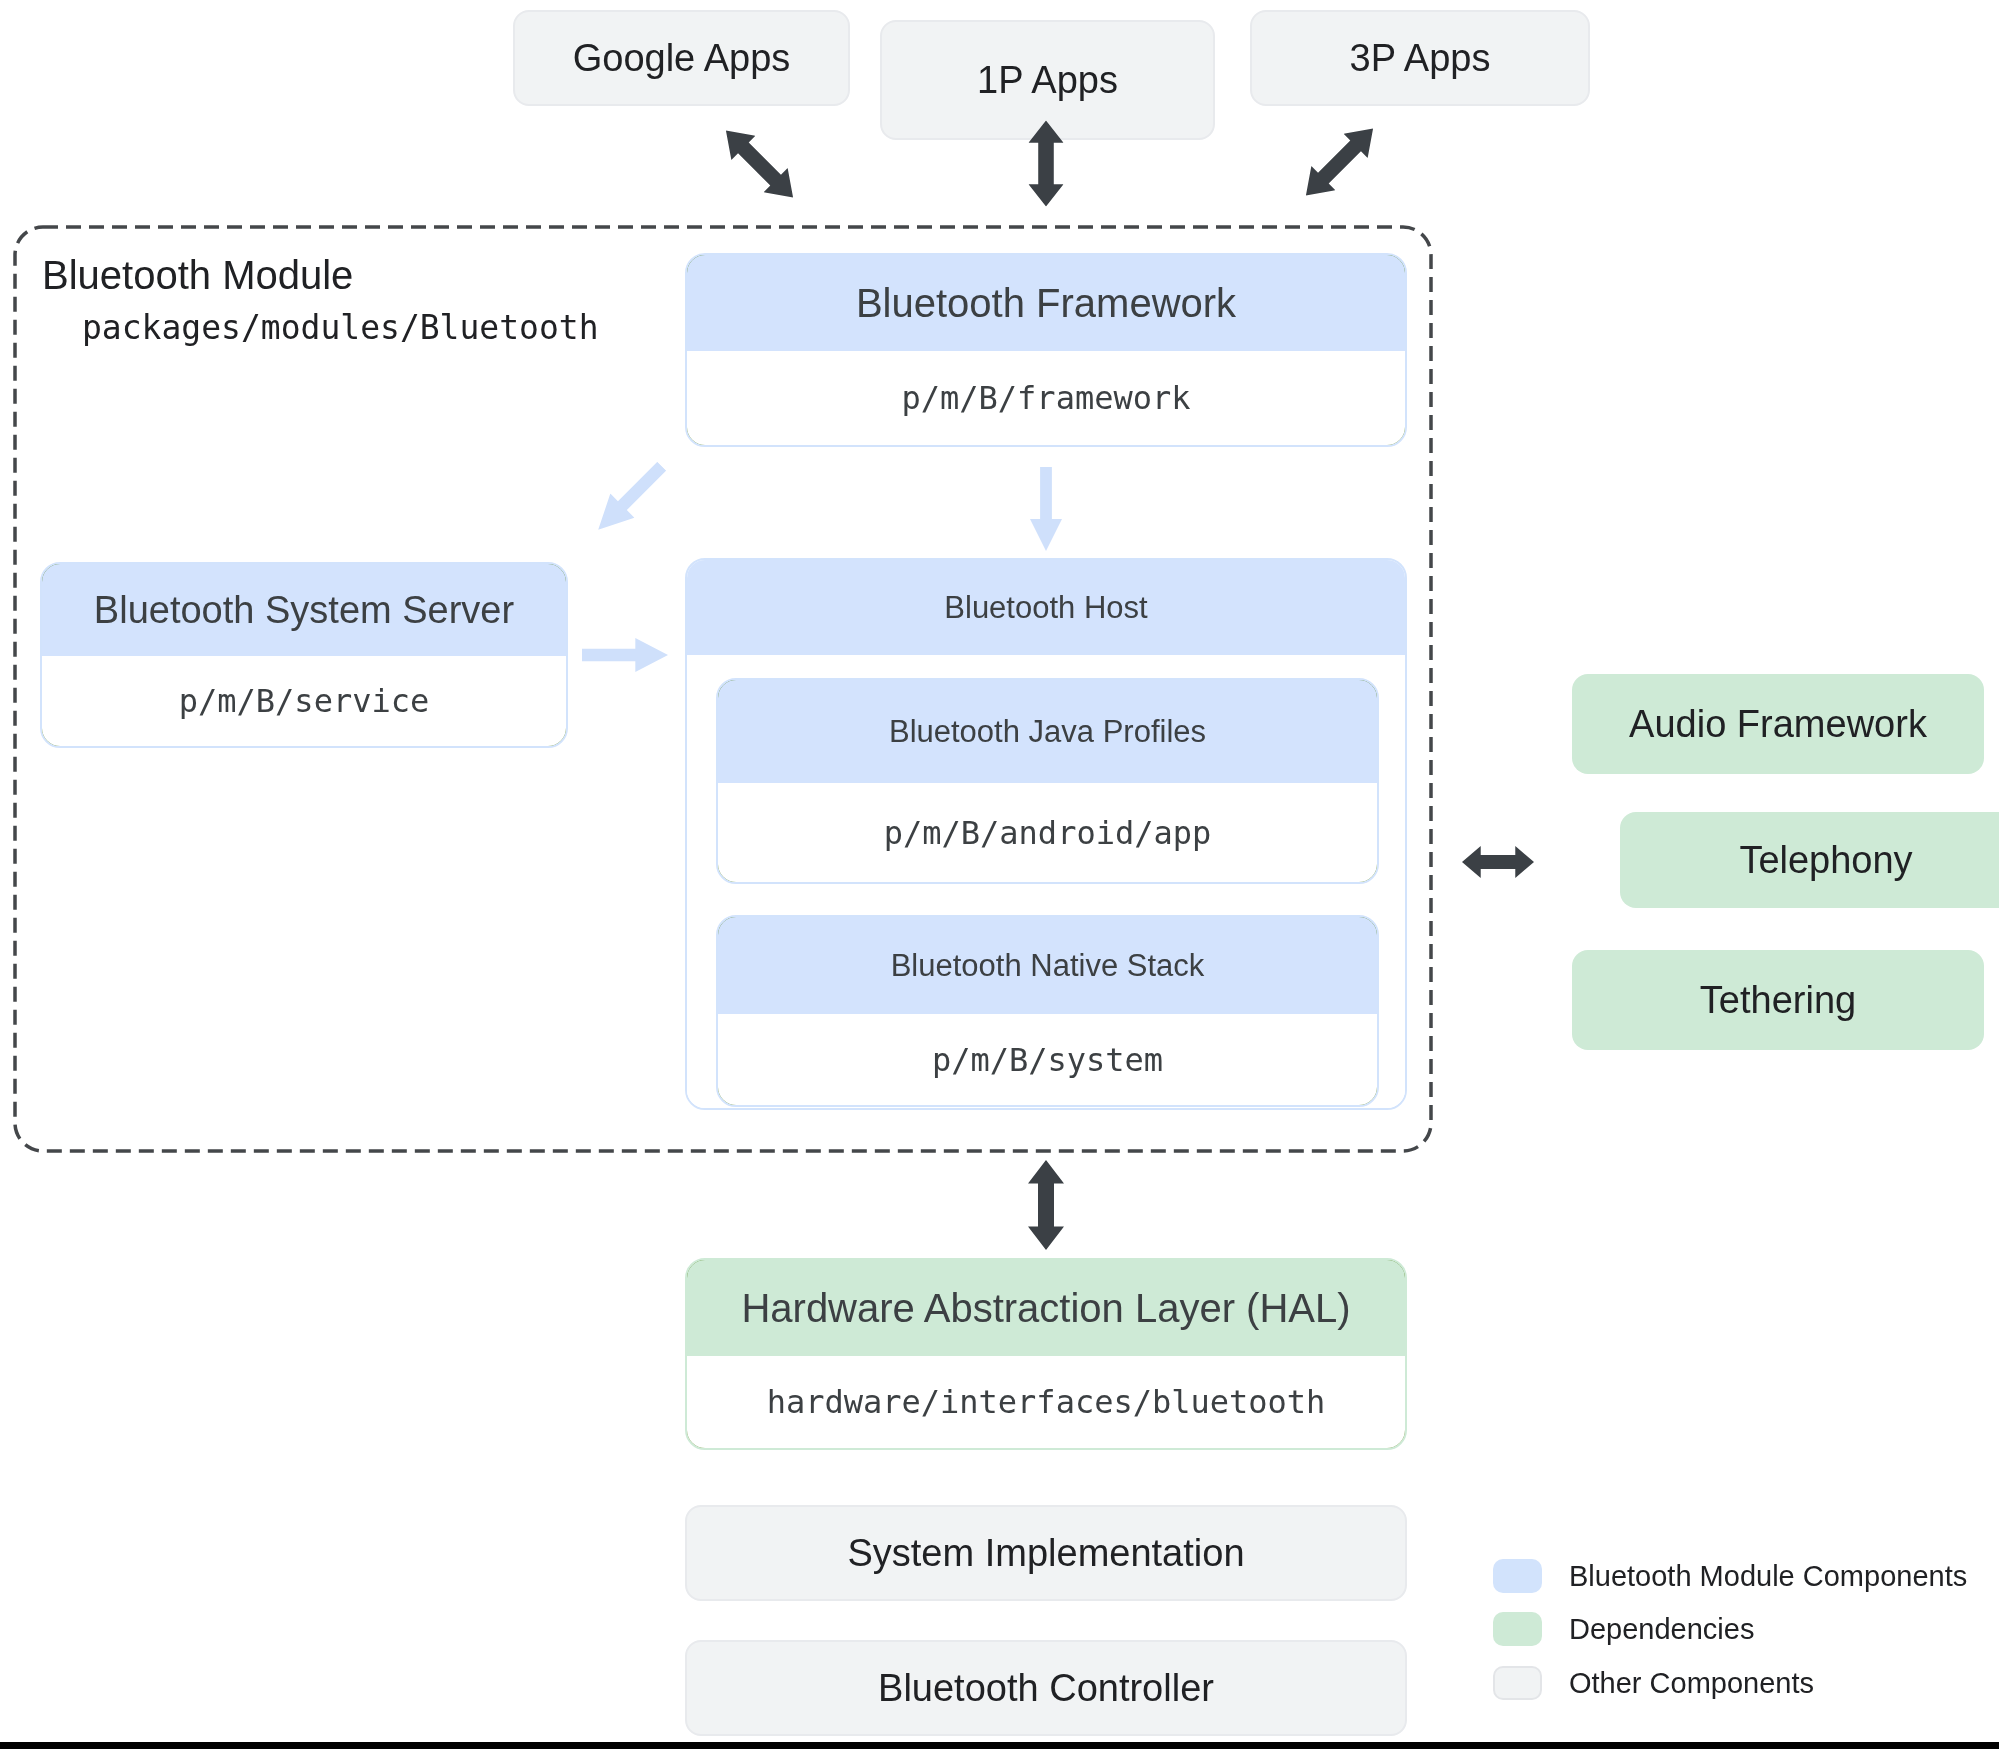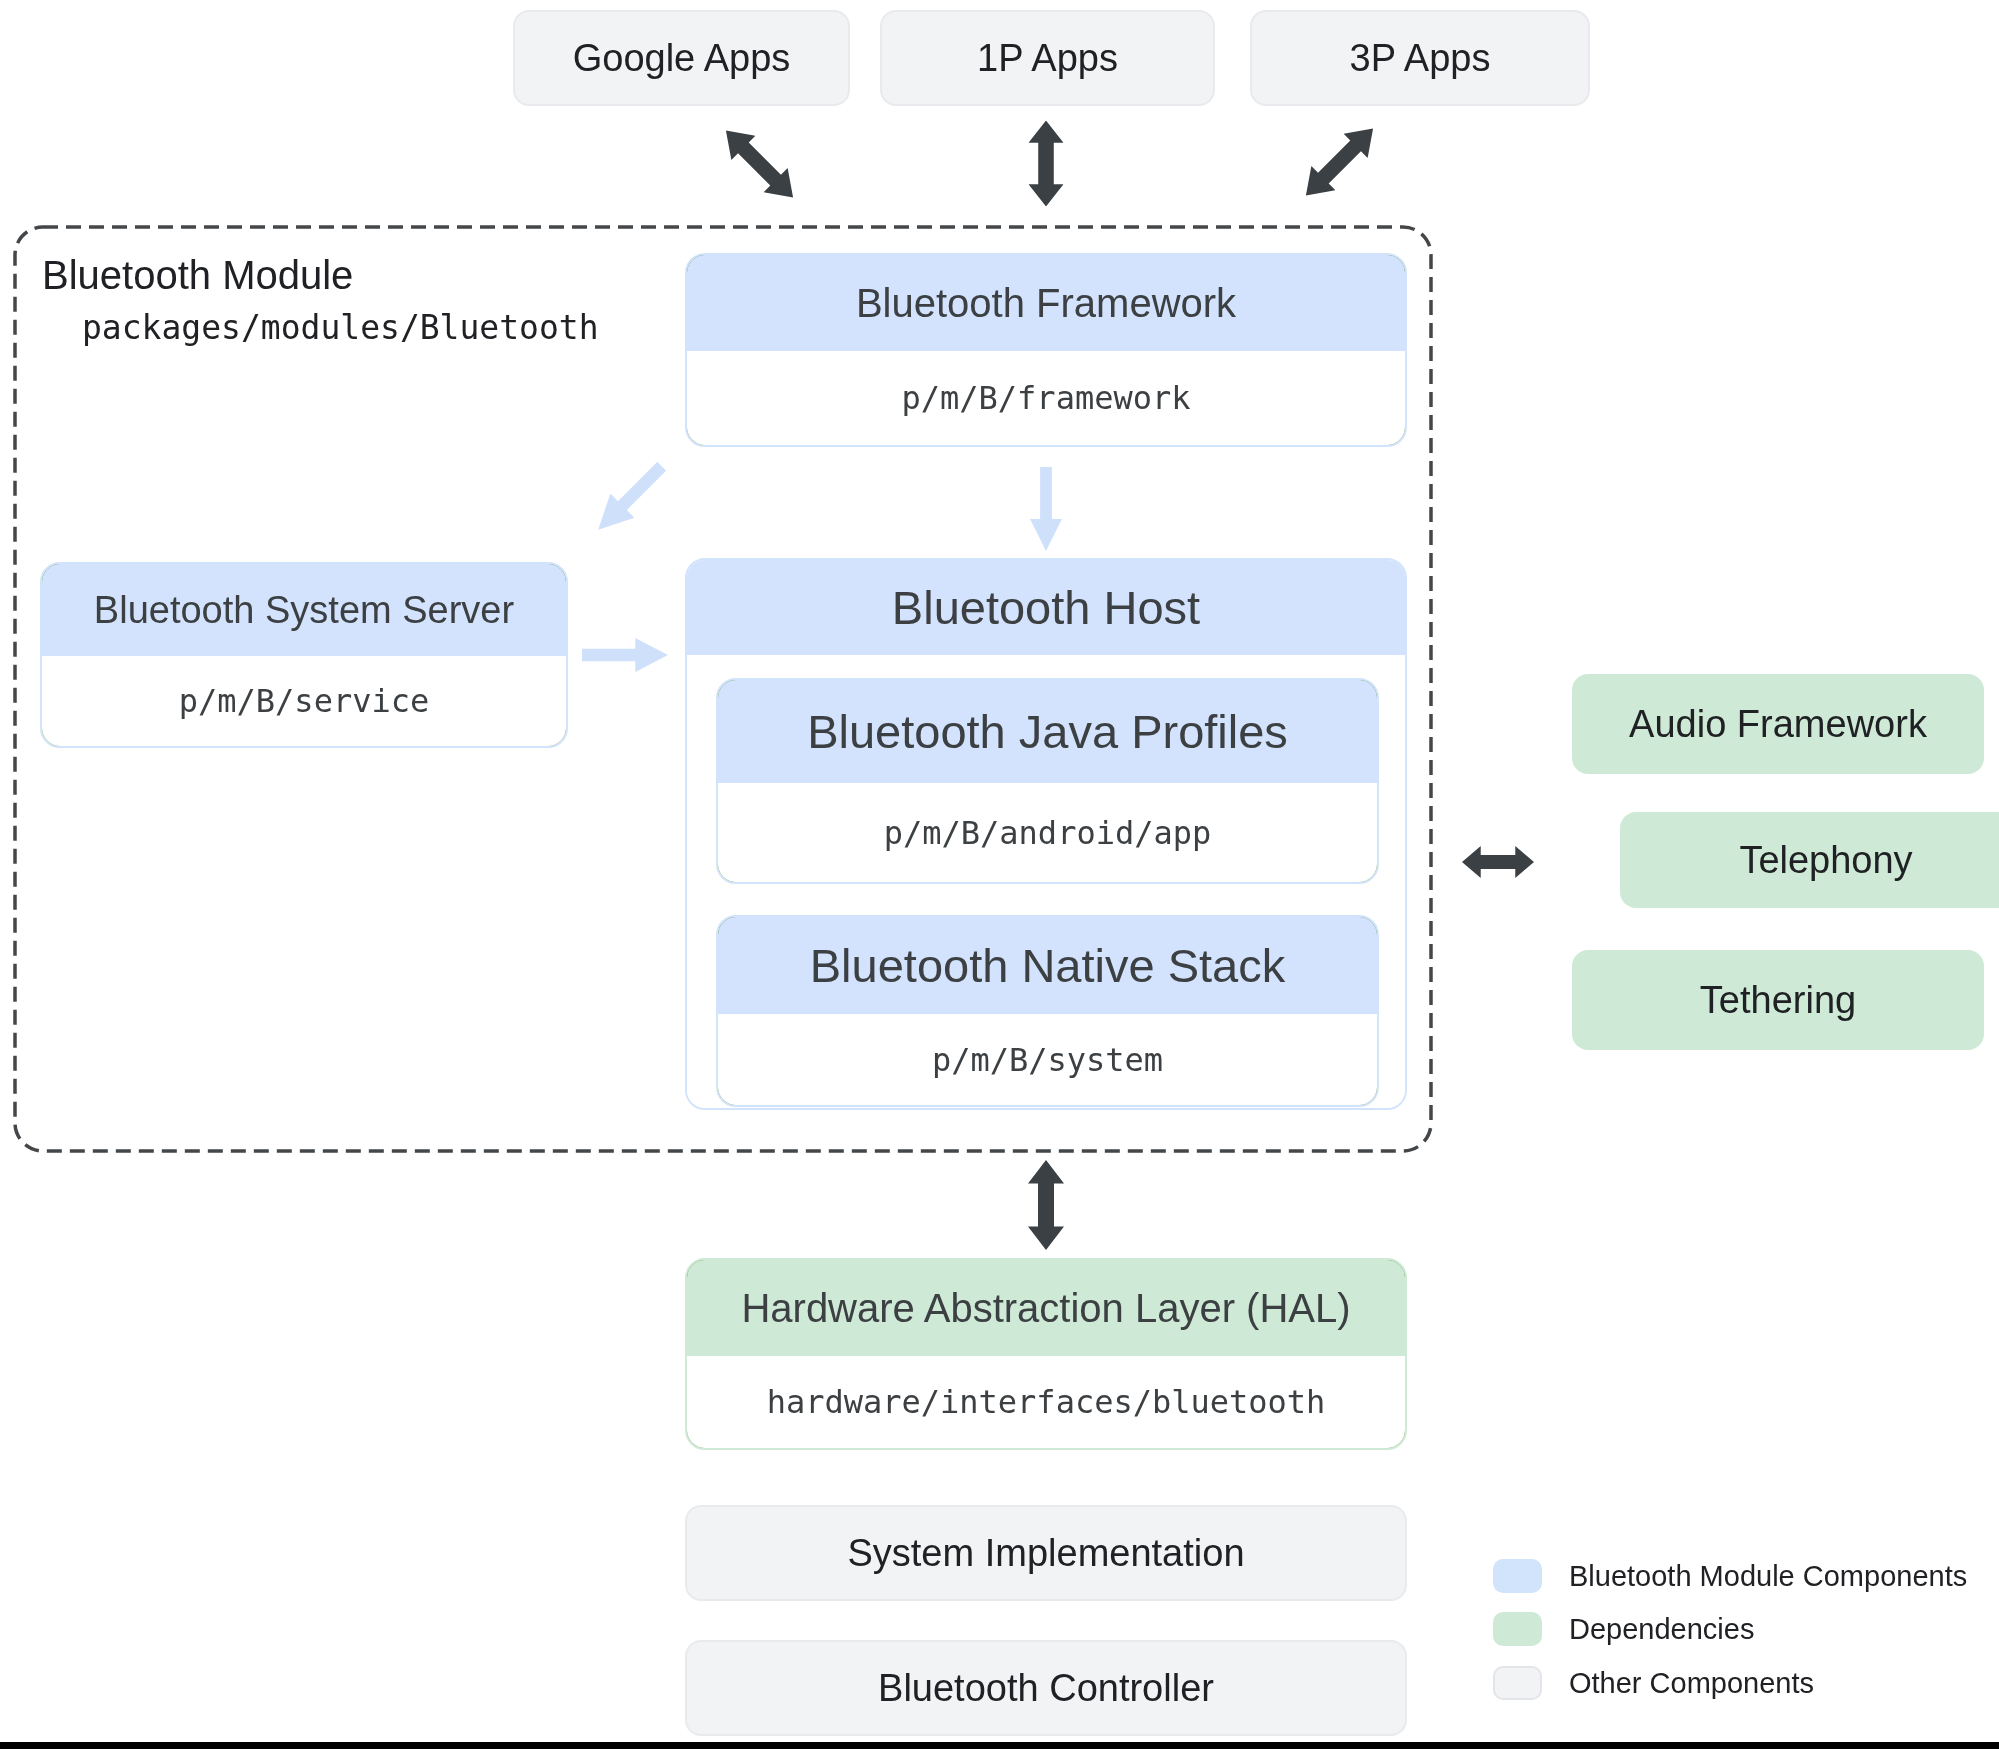--- a/index.html
+++ b/index.html
@@ -39,21 +39,21 @@
     font-family:"DejaVu Sans Mono","Liberation Mono",monospace;
     font-size:32px;color:#3c4043;background:#fff;
   }
   
   .host-box{
     background:#fff;border:2px solid #d2e3fc;border-radius:20px;overflow:hidden;
     display:flex;flex-direction:column;
   }
   .host-box .hd{
     flex:0 0 95px;background:#d3e3fd;display:flex;align-items:center;justify-content:center;
-    font-size:47px;color:#3c4043;
+    font-size:31px;color:#3c4043;
   }
   .host-box .inner{position:relative;flex:1 1 auto;background:#fff;}
   
   .module-title{font-size:40px;color:#202124;line-height:1.15;}
   .module-path{
     font-family:"DejaVu Sans Mono","Liberation Mono",monospace;
     font-size:33px;color:#202124;margin-top:10px;margin-left:40px;
   }
   
   .arrow{position:absolute;transform-origin:center;}
@@ -67,21 +67,21 @@
   .bottom-bar{position:absolute;left:0;right:0;bottom:0;height:7px;background:#000;}
 </style>
 </head>
 <body>
 
 <div id="canvas">
 
   <div class="abs plain-box" style="left:513px;top:10px;width:337px;height:96px;">
     <span>Google Apps</span>
   </div>
-  <div class="abs plain-box" style="left:880px;top:10px;width:335px;height:96px;">
+  <div class="abs plain-box" style="left:880px;top:20px;width:335px;height:120px;">
     <span>1P Apps</span>
   </div>
   <div class="abs plain-box" style="left:1250px;top:10px;width:340px;height:96px;">
     <span>3P Apps</span>
   </div>
 
   <svg class="arrow dark" viewBox="0 0 100 36" preserveAspectRatio="none" style="left:712px;top:147px;width:95px;height:34px;transform:translate(0,0) rotate(45deg);">
     <polygon points="0,18 26,0 26,10 74,10 74,0 100,18 74,36 74,26 26,26 26,36"></polygon>
   </svg>
   <svg class="arrow dark" viewBox="0 0 100 36" preserveAspectRatio="none" style="left:1003px;top:146px;width:86px;height:35px;transform:rotate(90deg);">

